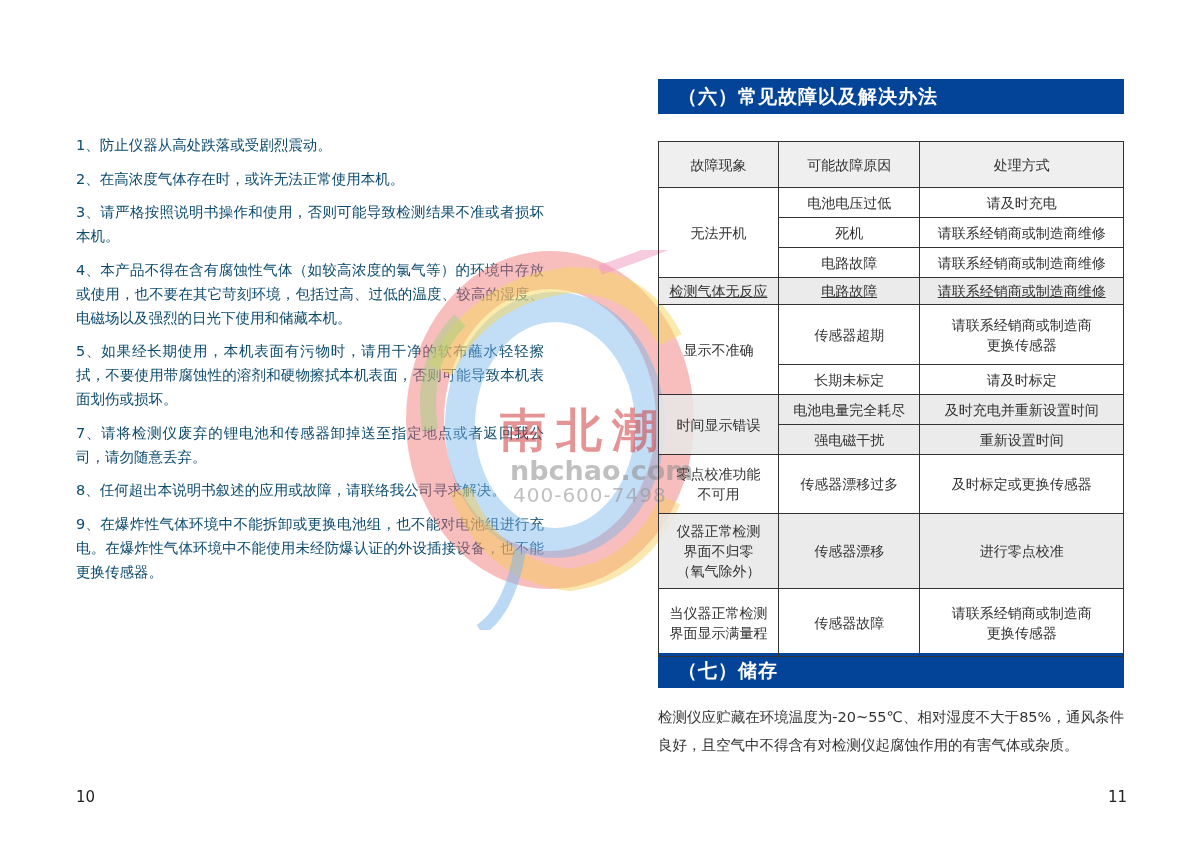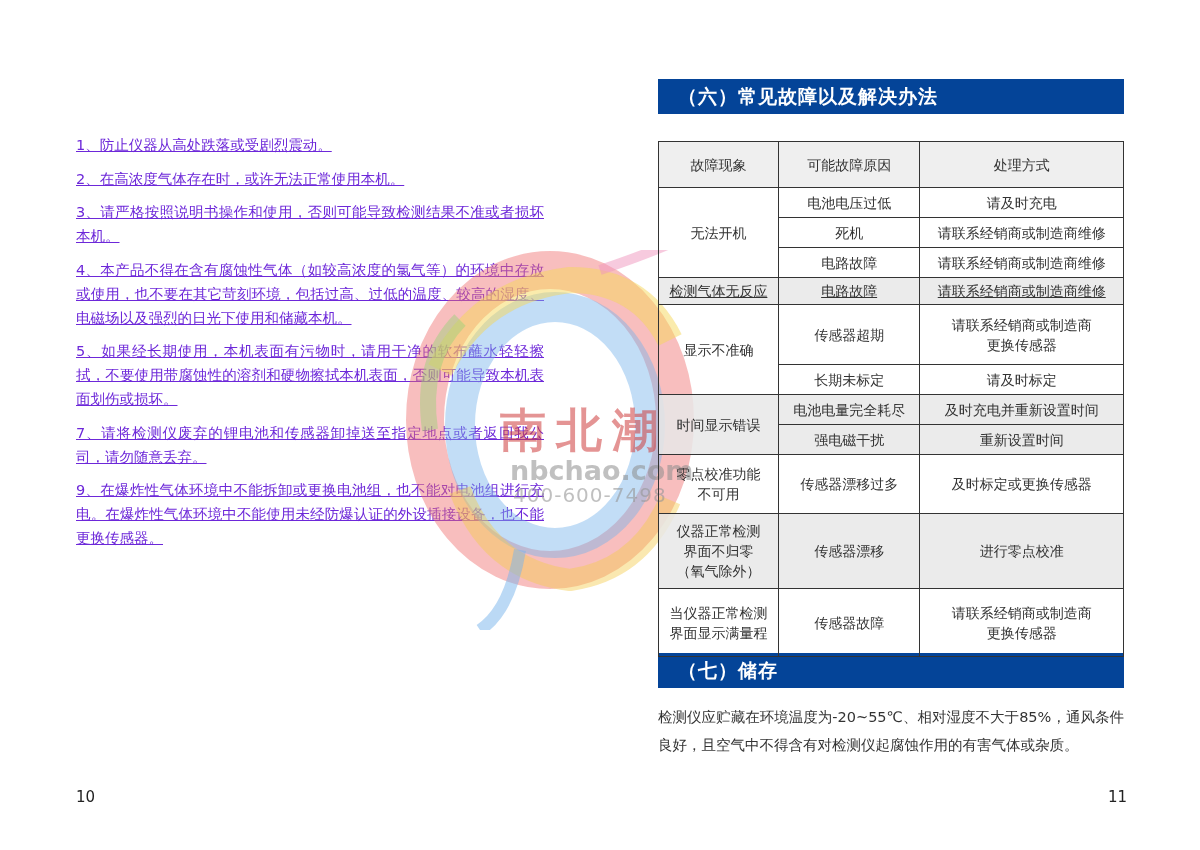--- a/index.html
+++ b/index.html
@@ -15,21 +15,21 @@
     background: #044498;
     color: #ffffff;
     font-size: 19px;
     font-weight: bold;
     line-height: 35px;
     height: 35px;
     padding-left: 20px;
     letter-spacing: 1px;
   }
 
-  .notes { position: absolute; left: 76px; top: 133px; width: 468px; font-size: 14.5px; line-height: 24px; color: #6d28d9; text-decoration: underline; }
+  .notes { position: absolute; left: 76px; top: 133px; width: 468px; font-size: 14.5px; line-height: 24px; color: #0c4a6e; }
   .note { margin-bottom: 9.5px; text-align: justify; }
 
   .page-number { position: absolute; top: 788px; font-size: 15px; color: #222; }
 
   
   .watermark { position: absolute; left: 400px; top: 250px; width: 300px; height: 380px; pointer-events: none; }
   .wm-text-cn { position: absolute; left: 100px; top: 150px; font-family: "DejaVu Serif", serif; font-size: 46px; font-weight: bold; color: rgba(205,60,60,0.55); letter-spacing: 10px; }
   .wm-text-en { position: absolute; left: 110px; top: 205px; font-size: 27px; font-weight: bold; color: rgba(140,140,140,0.55); }
   .wm-text-phone { position: absolute; left: 113px; top: 233px; font-size: 20px; color: rgba(150,150,150,0.6); letter-spacing: 1px; }
 
@@ -49,20 +49,21 @@
 
 <div class="page page-left">
 
   <div class="notes">
     <p class="note">1、防止仪器从高处跌落或受剧烈震动。</p>
     <p class="note">2、在高浓度气体存在时，或许无法正常使用本机。</p>
     <p class="note">3、请严格按照说明书操作和使用，否则可能导致检测结果不准或者损坏本机。</p>
     <p class="note">4、本产品不得在含有腐蚀性气体（如较高浓度的氯气等）的环境中存放或使用，也不要在其它苛刻环境，包括过高、过低的温度、较高的湿度、电磁场以及强烈的日光下使用和储藏本机。</p>
     <p class="note">5、如果经长期使用，本机表面有污物时，请用干净的软布蘸水轻轻擦拭，不要使用带腐蚀性的溶剂和硬物擦拭本机表面，否则可能导致本机表面划伤或损坏。</p>
     <p class="note">7、请将检测仪废弃的锂电池和传感器卸掉送至指定地点或者返回我公司，请勿随意丢弃。</p>
+    <p class="note">8、任何超出本说明书叙述的应用或故障，请联络我公司寻求解决。</p>
     <p class="note">9、在爆炸性气体环境中不能拆卸或更换电池组，也不能对电池组进行充电。在爆炸性气体环境中不能使用未经防爆认证的外设插接设备，也不能更换传感器。</p>
   </div>
 
   <div class="page-number" style="left:76px;">10</div>
 </div>
 
 <div class="watermark">
   <svg width="300" height="380" viewBox="0 0 300 380" style="position:absolute;left:0;top:0;">
     <ellipse cx="150" cy="170" rx="125" ry="150" fill="none" stroke="rgba(240,110,110,0.45)" stroke-width="38"></ellipse>
     <ellipse cx="155" cy="175" rx="95" ry="118" fill="none" stroke="rgba(120,180,235,0.45)" stroke-width="30"></ellipse>

